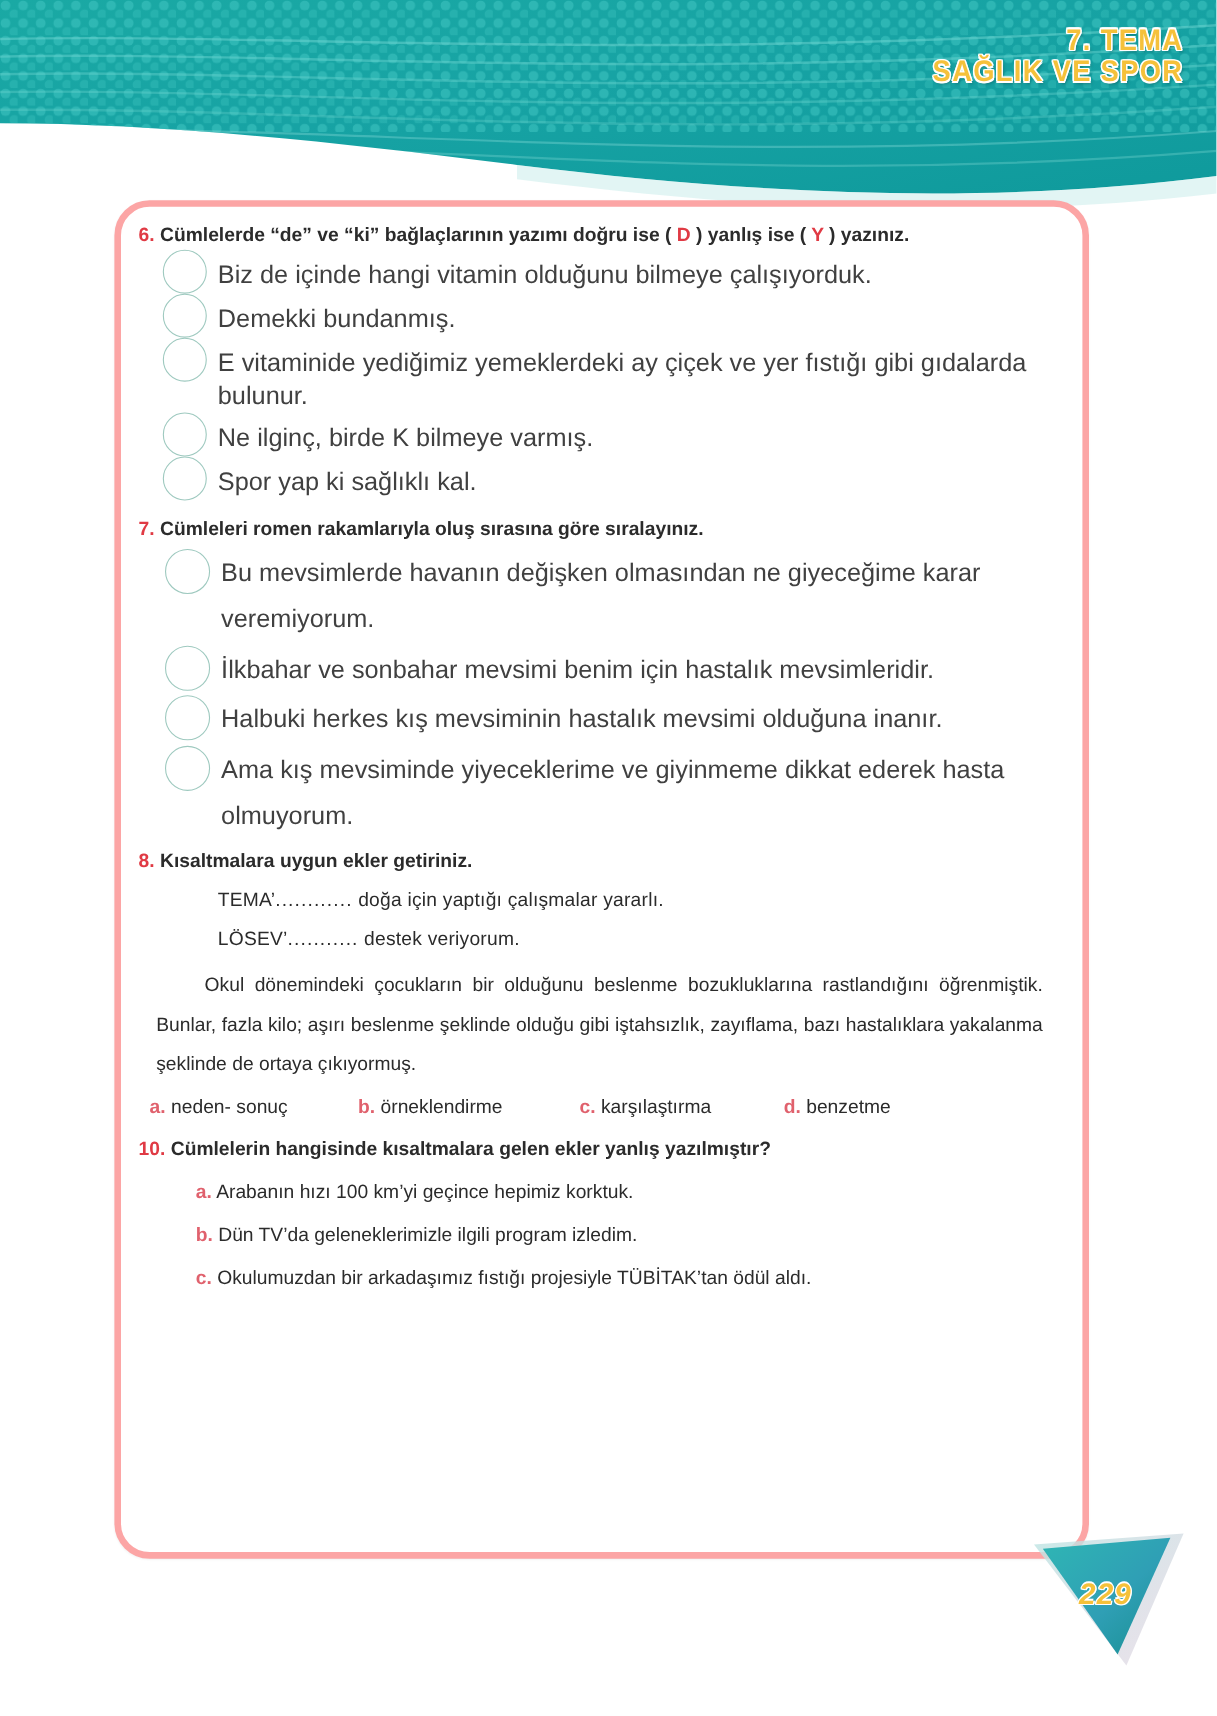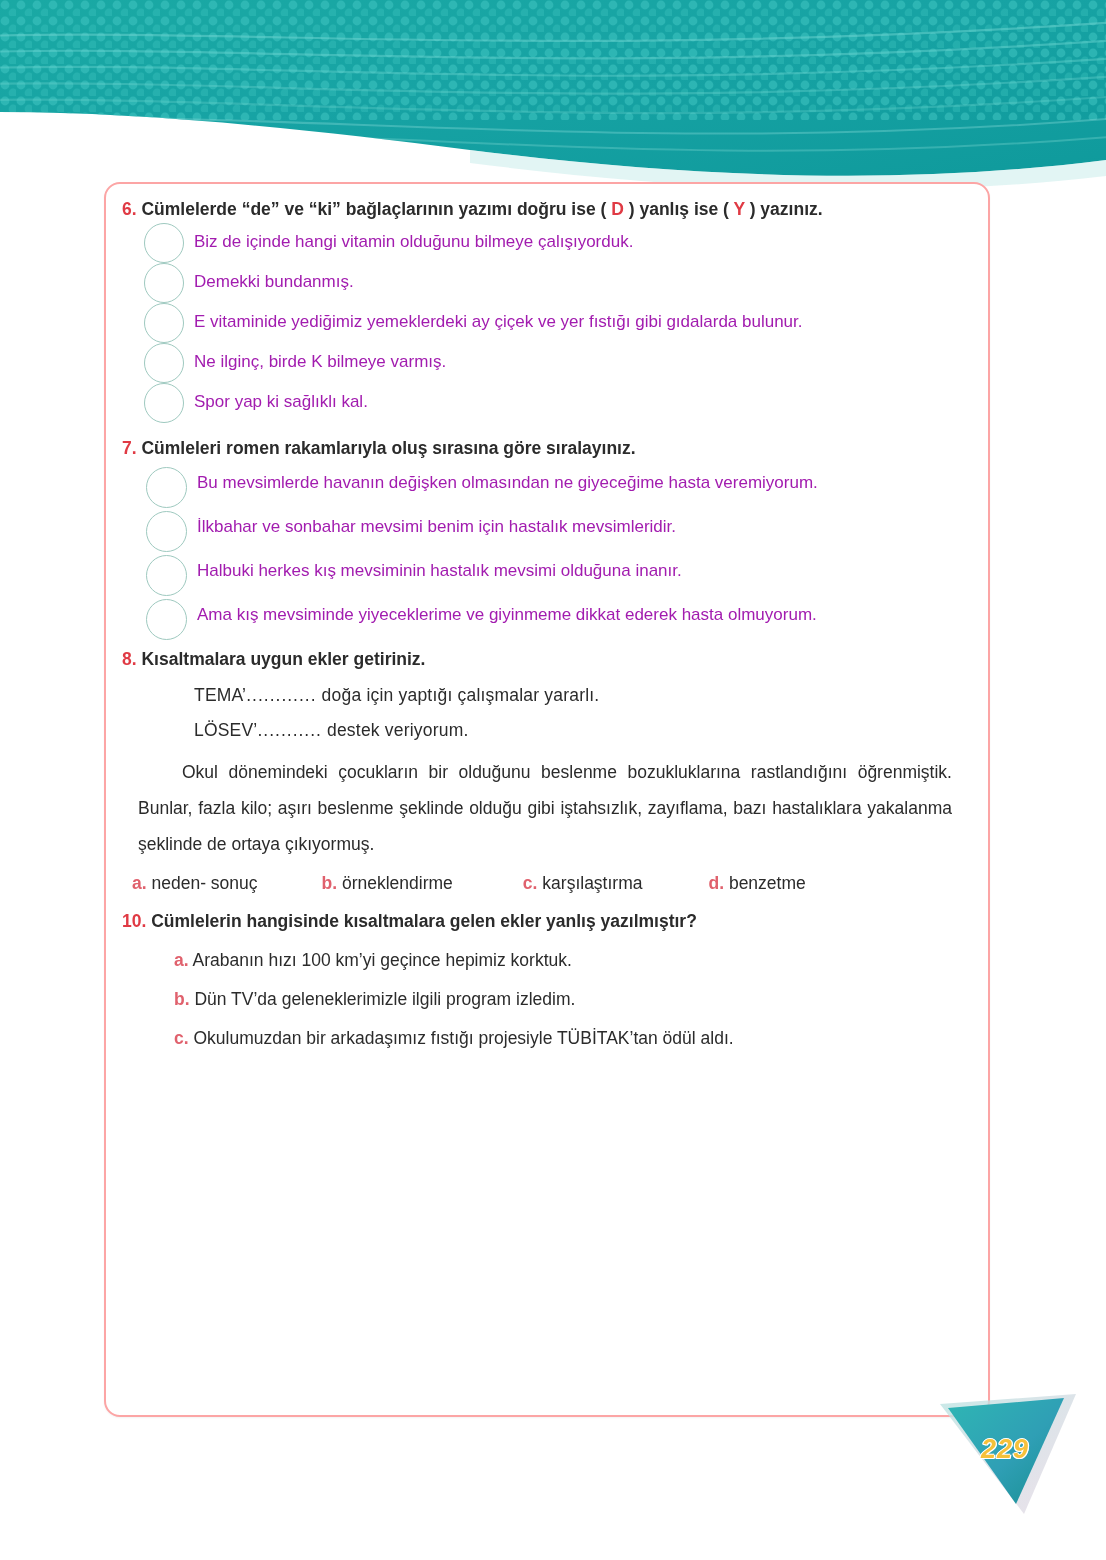--- a/index.html
+++ b/index.html
@@ -44,22 +44,22 @@
   .theme-line1{font-size:27px;transform:scaleX(.92);transform-origin:right center;display:block;}
   .theme-line2{font-size:27px;transform:scaleX(.92);transform-origin:right center;display:block;}
 
   
   .card{
     position:absolute;
     left:104px;top:182px;
     width:886px;
     min-height:1235px;
     background:#ffffff;
-    border:2px solid #fca5a5;
-    border-radius:16px;
+    border:6px solid #fca5a5;
+    border-radius:32px;
     box-sizing:border-box;
     padding:14px 22px 16px 16px;
     box-shadow:0 1px 2px rgba(0,0,0,.05);
   }
 
   .q-head{
     font-size:17.5px;
     font-weight:bold;
     color:#2b2b2b;
     line-height:1.34;
@@ -79,22 +79,22 @@
     flex:0 0 auto;
     width:41px;height:41px;
     border:1.6px solid #9ec9bf;
     border-radius:50%;
     margin-right:10px;
     margin-top:-6px;
     background:#fff;
     box-sizing:border-box;
   }
   .circ-text{
-    font-size:17px;
-    color:#a21caf;
+    font-size:23px;
+    color:#404040;
     line-height:1.30;
     padding-top:4px;
     font-weight:500;
   }
 
   
   #q6-list .circ-item{margin-bottom:4px;}
   #q6-list .circ{width:40px;height:40px;margin-left:22px;margin-top:-4px;}
   #q6-list .circ-text{max-width:780px;}
 
@@ -203,20 +203,24 @@
       <path d="M-20,68 C260,60 560,96 1120,58" stroke="#6fd6d2" stroke-width="2.2" fill="none" opacity=".4"></path>
       <path d="M-20,84 C260,78 560,114 1120,76" stroke="#6fd6d2" stroke-width="2.2" fill="none" opacity=".35"></path>
       <path d="M-20,100 C280,96 600,134 1120,96" stroke="#6fd6d2" stroke-width="2.2" fill="none" opacity=".3"></path>
       <path d="M120,118 C380,120 700,152 1120,118" stroke="#8fe0dc" stroke-width="2" fill="none" opacity=".35"></path>
       <path d="M300,136 C520,142 760,166 1120,136" stroke="#8fe0dc" stroke-width="2" fill="none" opacity=".3"></path>
     </g>
 
     <path d="M470,150 C700,178 900,186 1106,160 L1106,176 C900,200 700,192 470,163 Z" fill="#bfe9e6" opacity=".45"></path>
   </svg>
 
+  <div class="theme-label">
+    <span class="theme-line1">7. TEMA</span>
+    <span class="theme-line2">SAĞLIK VE SPOR</span>
+  </div>
 </div>
 
 <div class="card">
 
   <div class="q6-block">
     <p class="q-head">
       <span class="qnum">6.</span>
       <span>Cümlelerde “de” ve “ki” bağlaçlarının yazımı doğru ise ( </span><span class="red">D</span><span> ) yanlış ise ( </span><span class="red">Y</span><span> ) yazınız.</span>
     </p>
 
@@ -246,21 +250,21 @@
 
   <div class="q7-block">
     <p class="q-head">
       <span class="qnum">7.</span>
       <span>Cümleleri romen rakamlarıyla oluş sırasına göre sıralayınız.</span>
     </p>
 
     <ul class="circ-list" id="q7-list">
       <li class="circ-item">
         <span class="circ"></span>
-        <span class="circ-text">Bu mevsimlerde havanın değişken olmasından ne giyeceğime hasta veremiyorum.</span>
+        <span class="circ-text">Bu mevsimlerde havanın değişken olmasından ne giyeceğime karar veremiyorum.</span>
       </li>
       <li class="circ-item">
         <span class="circ"></span>
         <span class="circ-text">İlkbahar ve sonbahar mevsimi benim için hastalık mevsimleridir.</span>
       </li>
       <li class="circ-item">
         <span class="circ"></span>
         <span class="circ-text">Halbuki herkes kış mevsiminin hastalık mevsimi olduğuna inanır.</span>
       </li>
       <li class="circ-item">

